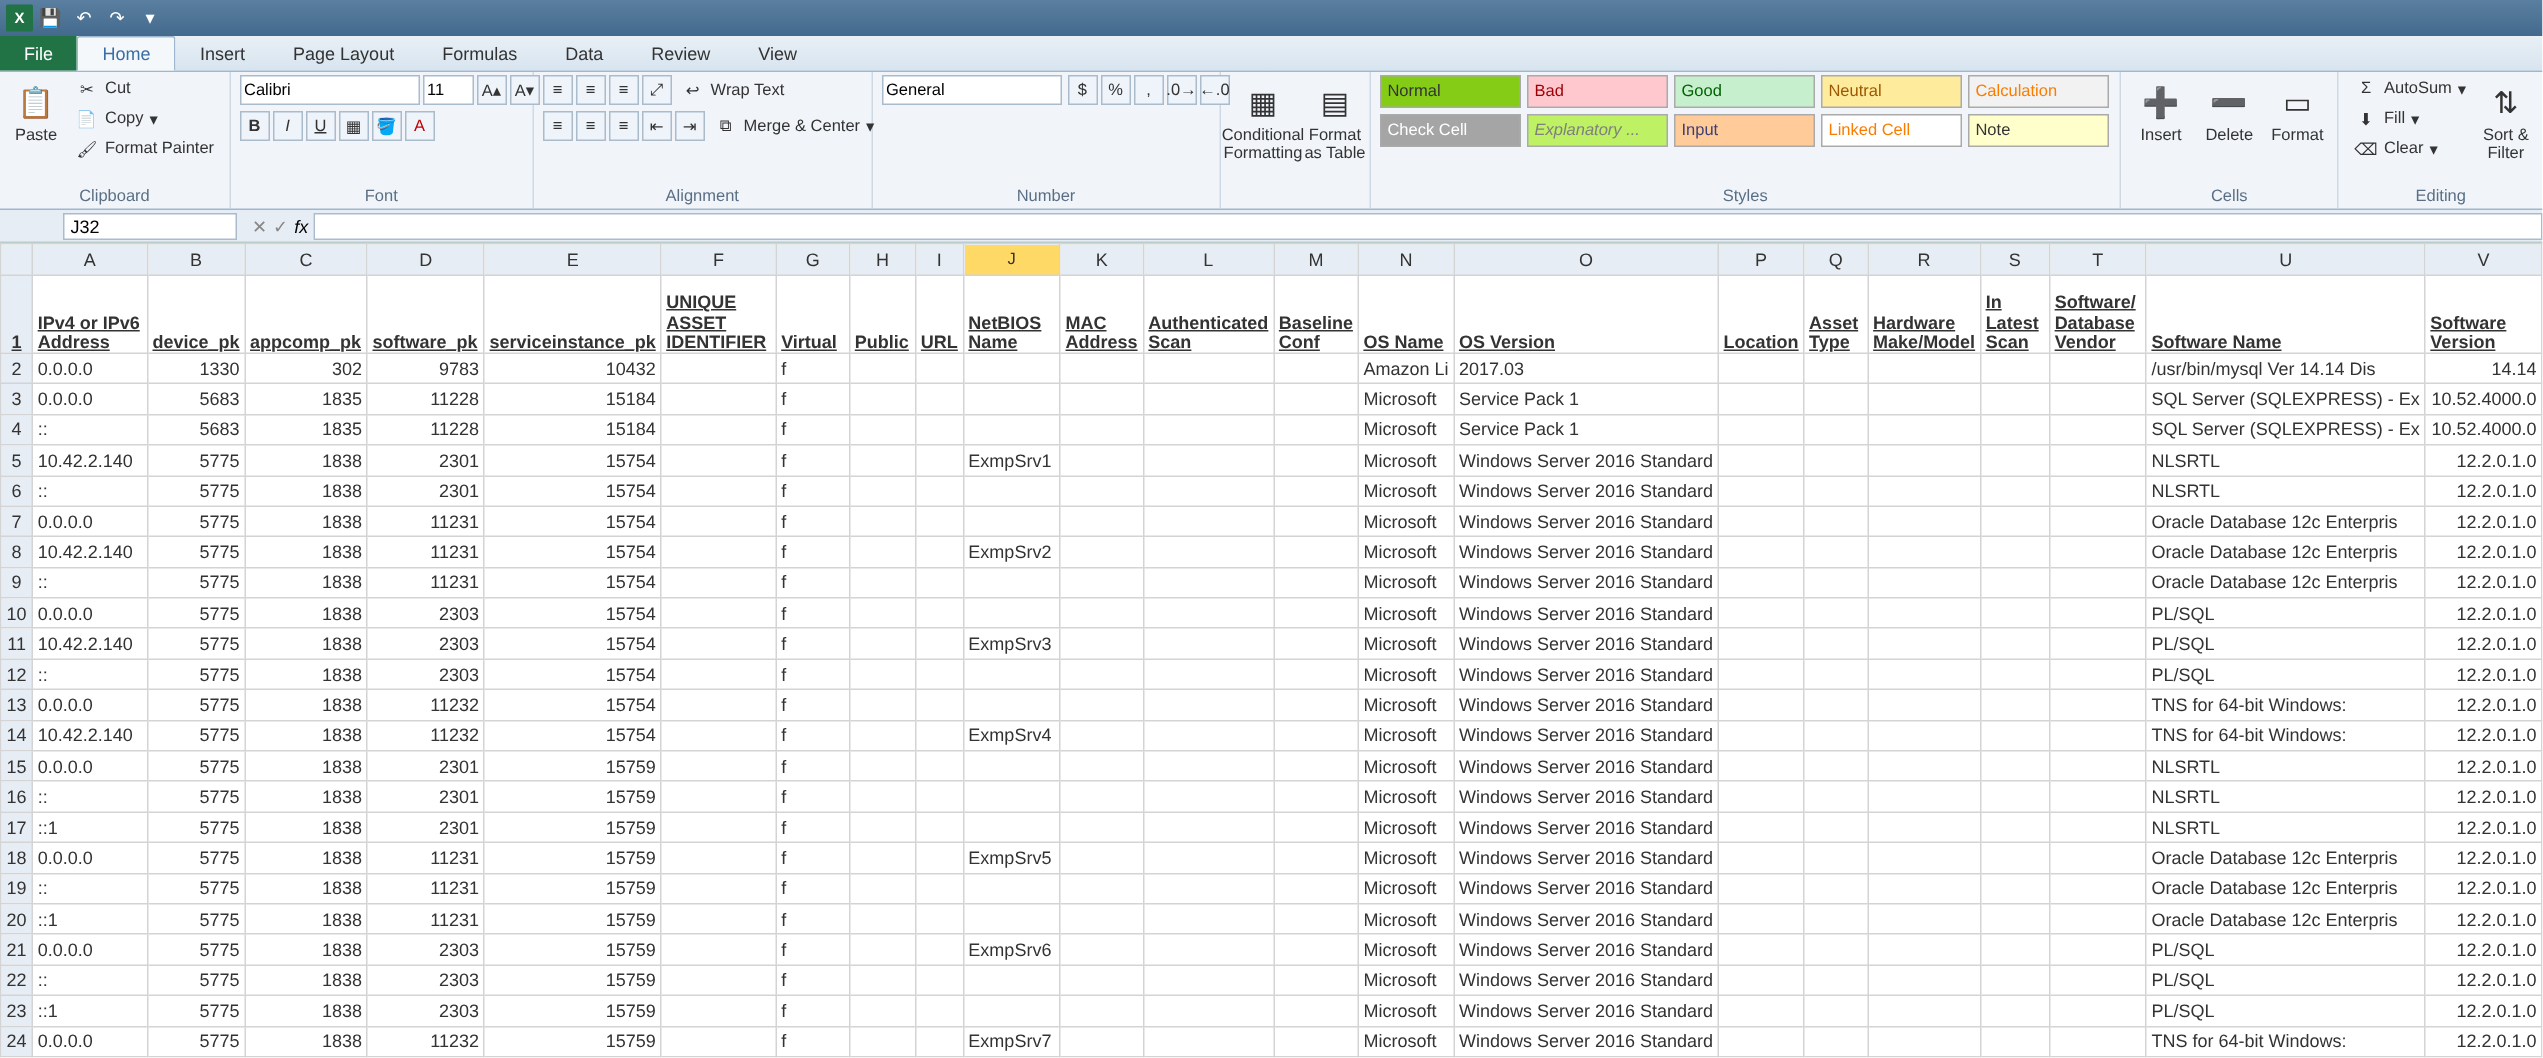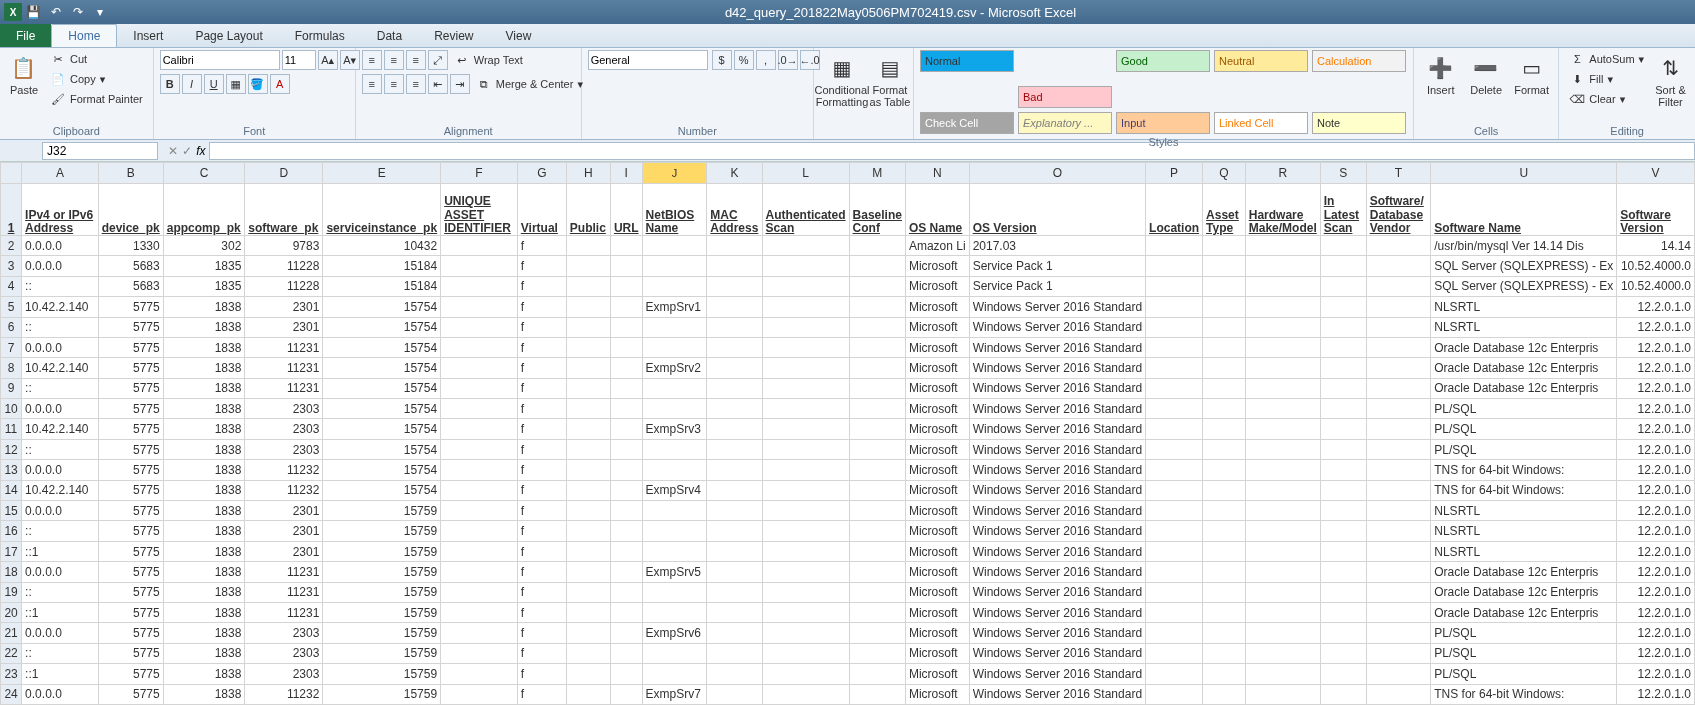--- a/index.html
+++ b/index.html
@@ -26,27 +26,27 @@
 .bigbtn { display:flex; flex-direction:column; align-items:center; justify-content:flex-start; width:44px; padding:2px; cursor:pointer; }
 .bigbtn .ic { width:32px; height:32px; display:flex; align-items:center; justify-content:center; font-size:20px; }
 .bigbtn .lbl { font-size:11px; text-align:center; line-height:1.1; }
 .stack { display:flex; flex-direction:column; gap:2px; }
 .rowbtn { display:flex; align-items:center; gap:4px; font-size:11px; padding:1px 4px; cursor:pointer; white-space:nowrap; }
 .rowbtn .ic { width:16px; height:16px; display:flex; align-items:center; justify-content:center; }
 .sel { border:1px solid #abc; background:#fff; font-size:11px; padding:1px 2px; height:20px; }
 .btns-inline { display:flex; gap:2px; }
 .sqbtn { width:20px; height:20px; border:1px solid #abc; background:#eef4fa; display:flex; align-items:center; justify-content:center; font-size:11px; cursor:pointer; }
 .stylebox { border:1px solid #aaa; width:94px; height:22px; font-size:11px; display:flex; align-items:center; padding:0 4px; cursor:pointer; }
-.stylebox.normal { background:#0ea5e9; }
-.stylebox.bad { background:#ffc7ce; color:#9c0006;margin-top:36px; }
+.stylebox.normal { background:#84cc16; }
+.stylebox.bad { background:#ffc7ce; color:#9c0006; }
 .stylebox.good { background:#c6efce; color:#006100; }
 .stylebox.neutral { background:#ffeb9c; color:#9c5700; }
 .stylebox.calc { background:#f2f2f2; color:#fa7d00; }
 .stylebox.check { background:#a5a5a5; color:#fff; }
-.stylebox.explan { background:#fef9c3; color:#7f7f7f; font-style:italic; }
+.stylebox.explan { background:#bef264; color:#7f7f7f; font-style:italic; }
 .stylebox.input { background:#ffcc99; color:#3f3f76; }
 .stylebox.linked { background:#fff; color:#fa7d00; }
 .stylebox.note { background:#ffffcc; }
 
 
 .fbar { height:22px; background:#e7edf4; border-bottom:1px solid #bcc; display:flex; align-items:center; }
 .namebox { width:116px; border:1px solid #abc; background:#fff; margin:0 2px 0 42px; font-size:12px; padding:1px 4px; height:18px; }
 .fxarea { display:flex; align-items:center; gap:4px; margin-left:8px; flex:1; }
 .fxlabel { font-style:italic; color:#000; }
 .fxinput { flex:1; border:1px solid #abc; background:#fff; height:18px; padding:1px 4px; font-size:12px; }
@@ -66,21 +66,20 @@
 <body>
 
 <div class="titlebar">
   <div class="qat">
     <div class="xl">X</div>
     <div class="qbtn">💾</div>
     <div class="qbtn">↶</div>
     <div class="qbtn">↷</div>
     <div class="qbtn">▾</div>
   </div>
-  <div class="title">d42_query_201822May0506PM702419.csv - Microsoft Excel</div>
 </div>
 
 <div class="ribbon-tabs">
   <div class="filetab">File</div>
   <div class="tab active">Home</div>
   <div class="tab">Insert</div>
   <div class="tab">Page Layout</div>
   <div class="tab">Formulas</div>
   <div class="tab">Data</div>
   <div class="tab">Review</div>

